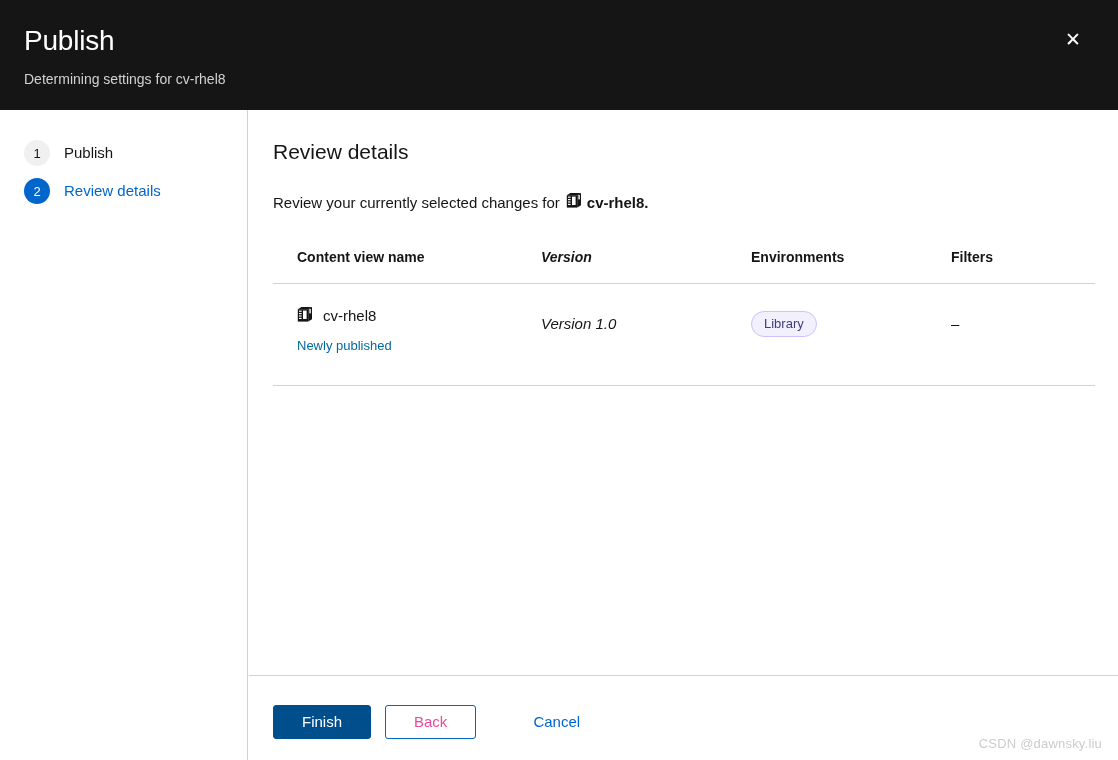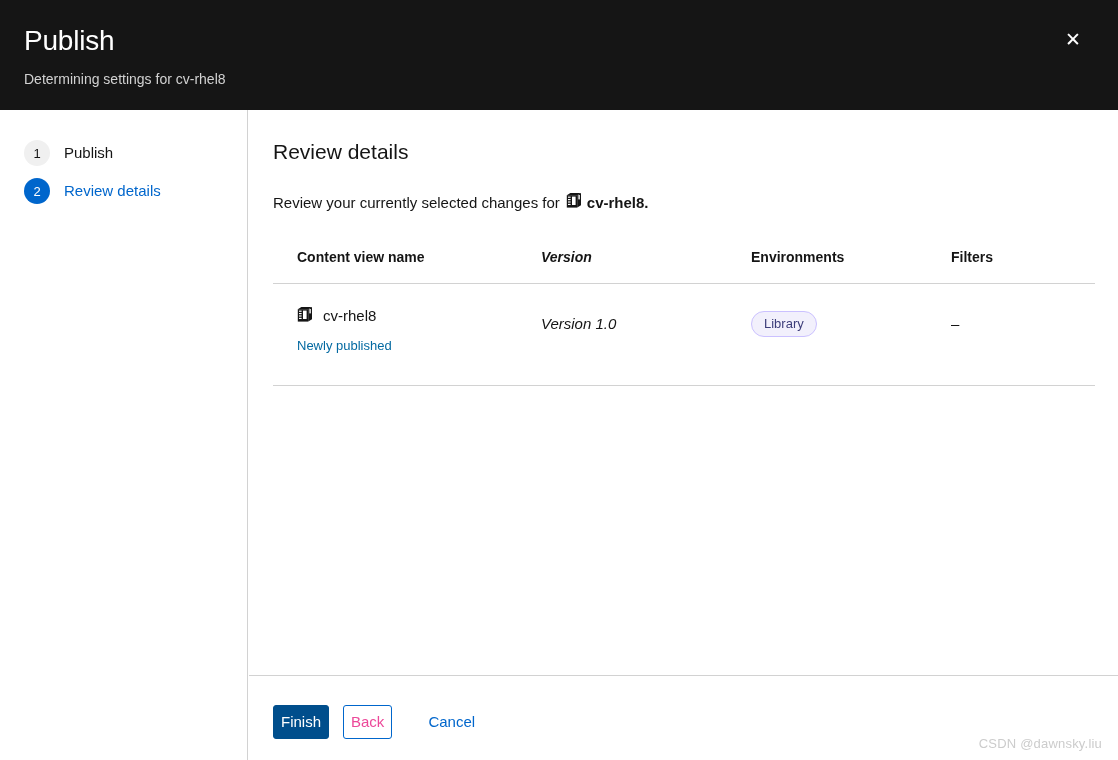--- a/index.html
+++ b/index.html
@@ -244,21 +244,21 @@
     position: absolute;
     left: 24px;
     top: 29px;
     display: flex;
     align-items: center;
   }
   .btn {
     font-family: "Liberation Sans", sans-serif;
     font-size: 15px;
     line-height: 20px;
-    padding: 6px 7px;
+    padding: 6px 28px;
     border-radius: 3px;
     cursor: pointer;
     border: 1px solid transparent;
   }
   .btn-primary {
     background: #06c;
     background: #004e8c;
     color: #ffffff;
     border-color: #004e8c;
   }

